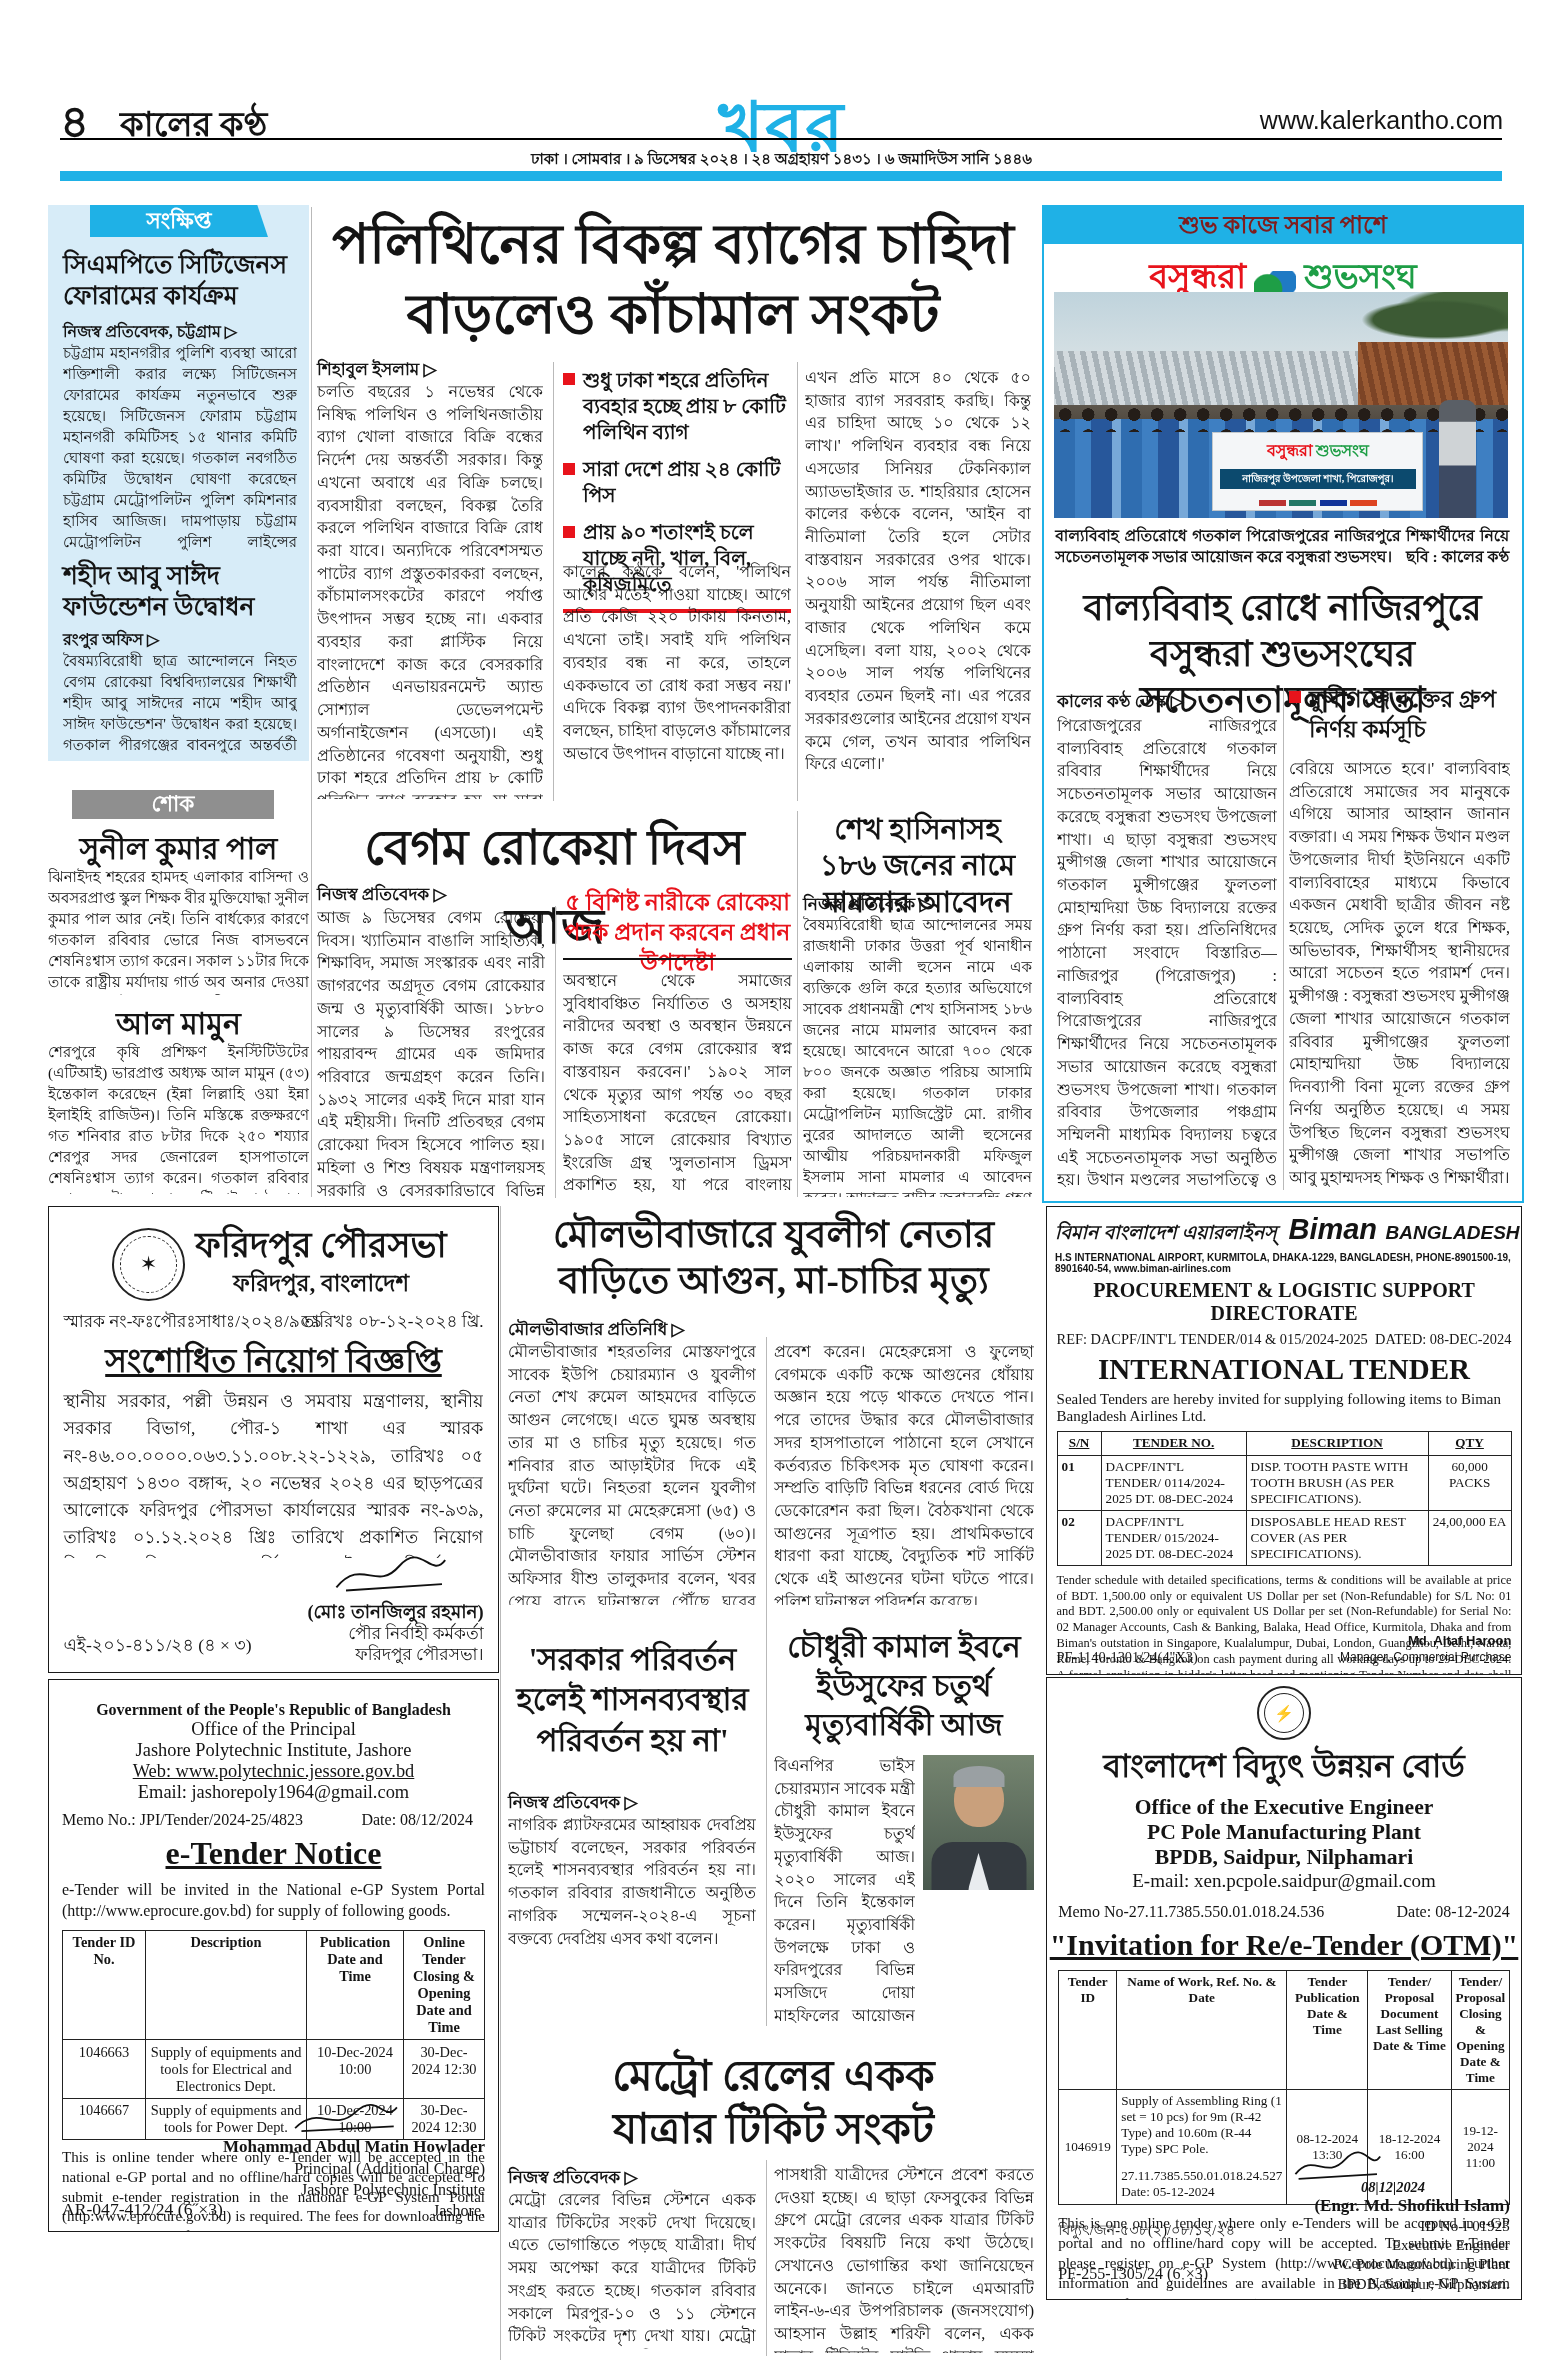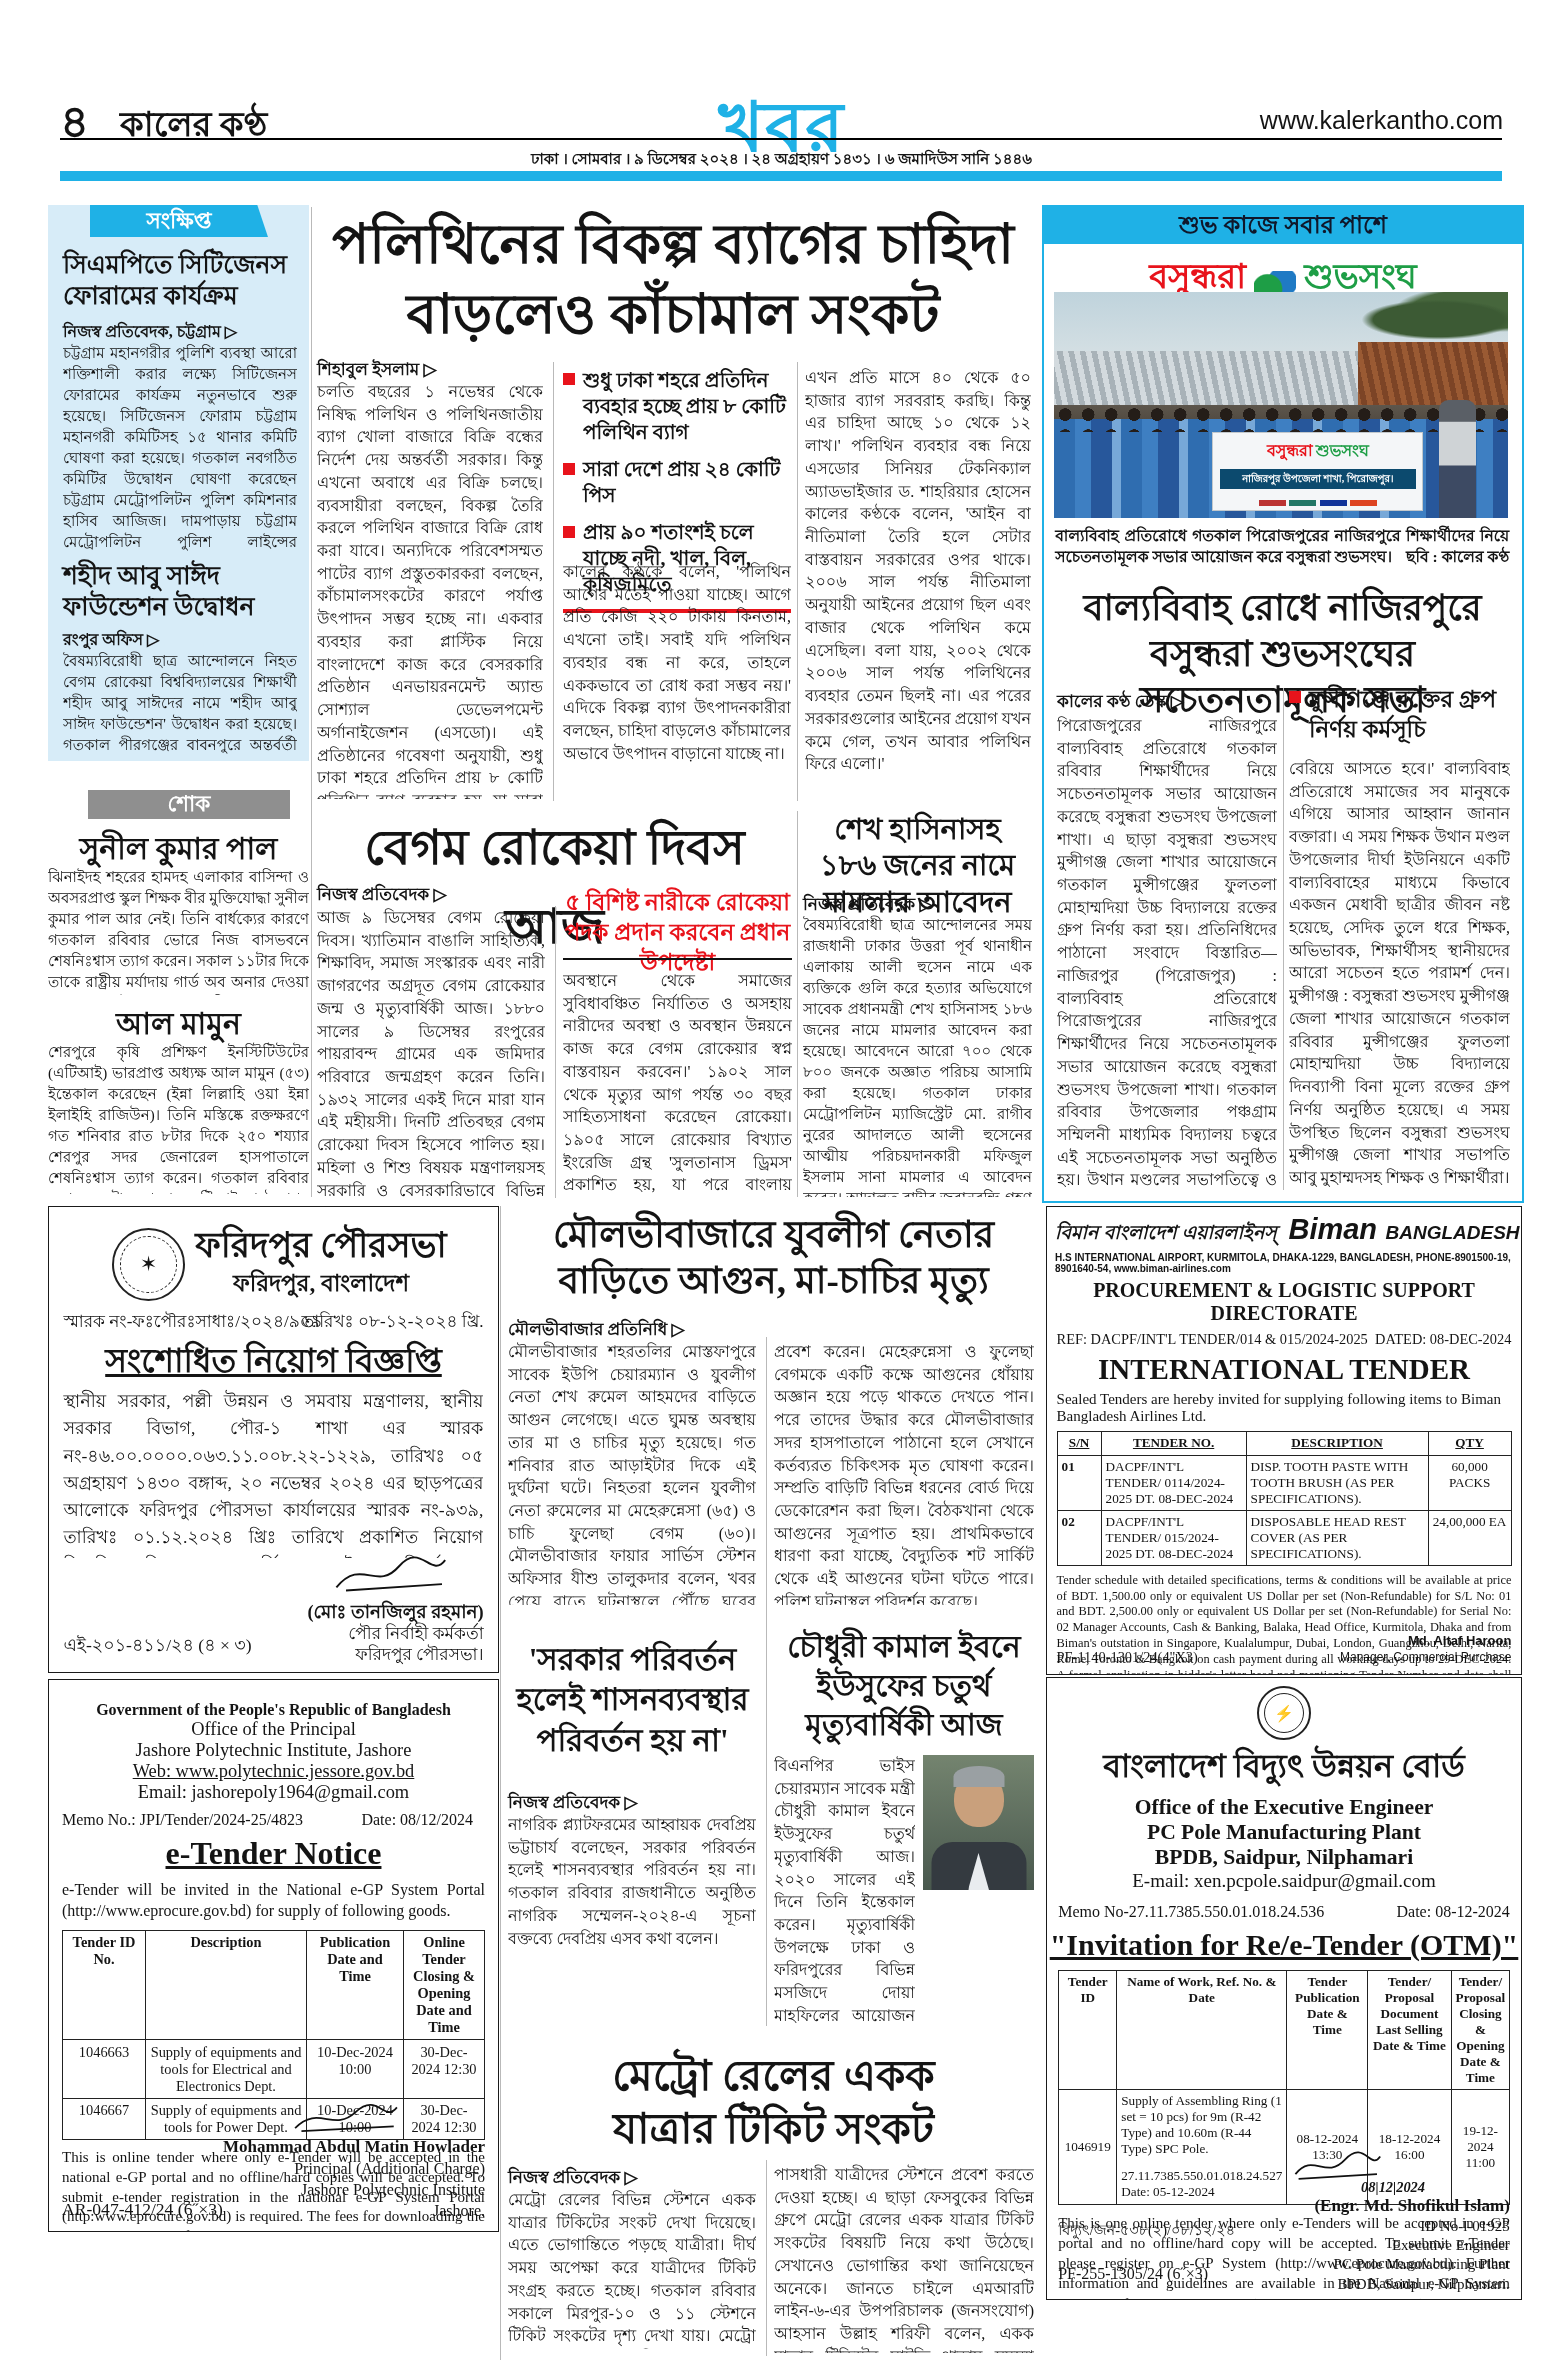--- a/index.html
+++ b/index.html
@@ -38,21 +38,21 @@
 
   <div class="abs" style="left:48px;top:205px;width:261px;height:556px;background:#d7ecf8"></div>
   <div class="abs c b" style="left:90px;top:205px;width:178px;height:32px;line-height:32px;background:#1fb1e6;color:#fff;font-size:21.6px;clip-path:polygon(0 0,94% 0,100% 100%,0 100%)">সংক্ষিপ্ত</div>
   <div class="abs b" style="left:63px;top:250px;width:234px;font-size:25px;line-height:1.22">সিএমপিতে সিটিজেনস ফোরামের কার্যক্রম</div>
   <div class="abs b" style="left:63px;top:319px;width:234px;font-size:16px">নিজস্ব প্রতিবেদক, চট্টগ্রাম ▷</div>
   <div class="abs body19" style="left:63px;top:343px;width:234px;height:210px">চট্টগ্রাম মহানগরীর পুলিশি ব্যবস্থা আরো শক্তিশালী করার লক্ষ্যে সিটিজেনস ফোরামের কার্যক্রম নতুনভাবে শুরু হয়েছে। সিটিজেনস ফোরাম চট্টগ্রাম মহানগরী কমিটিসহ ১৫ থানার কমিটি ঘোষণা করা হয়েছে। গতকাল নবগঠিত কমিটির উদ্বোধন ঘোষণা করেছেন চট্টগ্রাম মেট্রোপলিটন পুলিশ কমিশনার হাসিব আজিজ। দামপাড়ায় চট্টগ্রাম মেট্রোপলিটন পুলিশ লাইন্সের মাল্টিপারপাস শেডে আয়োজিত এক অনুষ্ঠানে এই উদ্বোধন ঘোষণা করেন তিনি। গঠিত কমিটিগুলোর ফোকাল পয়েন্ট হিসেবে দায়িত্ব পালন করবেন উপপুলিশ কমিশনার (ক্রাইম অ্যান্ড অপারেশনস) মো. রইছ উদ্দিন।</div>
   <div class="abs b" style="left:63px;top:561px;width:234px;font-size:25px;line-height:1.22">শহীদ আবু সাঈদ ফাউন্ডেশন উদ্বোধন</div>
   <div class="abs b" style="left:63px;top:627px;width:234px;font-size:16px">রংপুর অফিস ▷</div>
   <div class="abs body19" style="left:63px;top:651px;width:234px;height:104px">বৈষম্যবিরোধী ছাত্র আন্দোলনে নিহত বেগম রোকেয়া বিশ্ববিদ্যালয়ের শিক্ষার্থী শহীদ আবু সাঈদের নামে 'শহীদ আবু সাঈদ ফাউন্ডেশন' উদ্বোধন করা হয়েছে। গতকাল পীরগঞ্জের বাবনপুরে অন্তর্বর্তী সরকারের শিক্ষা মন্ত্রণালয়ের বিশেষ সহকারী প্রফেসর ড. এম আমিনুল ইসলাম এটি উদ্বোধন করেন। এর আগে প্রফেসর ড. এম আমিনুল ইসলাম শহীদ আবু সাঈদের কবর জিয়ারত এবং তার পরিবারের সদস্যদের সঙ্গে কুশল বিনিময় করেন।</div>
 
-  <div class="abs c b" style="left:88px;top:790px;width:202px;height:29px;line-height:29px;background:#8f8f8f;color:#fff;font-size:21.6px">শোক</div>
+  <div class="abs c b" style="left:72px;top:790px;width:202px;height:29px;line-height:29px;background:#8f8f8f;color:#fff;font-size:21.6px">শোক</div>
   <div class="abs c b" style="left:48px;top:825px;width:261px;font-size:30px">সুনীল কুমার পাল</div>
   <div class="abs body19" style="left:48px;top:867px;width:261px;height:128px">ঝিনাইদহ শহরের হামদহ এলাকার বাসিন্দা ও অবসরপ্রাপ্ত স্কুল শিক্ষক বীর মুক্তিযোদ্ধা সুনীল কুমার পাল আর নেই। তিনি বার্ধক্যের কারণে গতকাল রবিবার ভোরে নিজ বাসভবনে শেষনিঃশ্বাস ত্যাগ করেন। সকাল ১১টার দিকে তাকে রাষ্ট্রীয় মর্যাদায় গার্ড অব অনার দেওয়া হয়। পরে পৌর এলাকার মহিষাকুণ্ডু শ্মশানে শেষকৃত্য অনুষ্ঠিত হয়। ঝিনাইদহ প্রতিনিধি</div>
   <div class="abs c b" style="left:48px;top:1000px;width:261px;font-size:30px">আল মামুন</div>
   <div class="abs body19" style="left:48px;top:1042px;width:261px;height:152px">শেরপুরে কৃষি প্রশিক্ষণ ইনস্টিটিউটের (এটিআই) ভারপ্রাপ্ত অধ্যক্ষ আল মামুন (৫৩) ইন্তেকাল করেছেন (ইন্না লিল্লাহি ওয়া ইন্না ইলাইহি রাজিউন)। তিনি মস্তিষ্কে রক্তক্ষরণে গত শনিবার রাত ৮টার দিকে ২৫০ শয্যার শেরপুর সদর জেনারেল হাসপাতালে শেষনিঃশ্বাস ত্যাগ করেন। গতকাল রবিবার সকাল ১০টায় শেরপুর এটিআই মাঠে প্রথম এবং বিকেলে শ্রীবরদী উপজেলার ভায়াডাঙ্গায় দ্বিতীয় জানাজা শেষে মরদেহ পারিবারিক কবরস্থানে দাফন করা হয়। শেরপুর জেলা প্রতিনিধি</div>
 
   <div class="vline" style="left:311px;top:207px;height:990px"></div>
 
   <div class="abs c b" style="left:319px;top:210px;width:708px;font-size:55px;line-height:1.27">পলিথিনের বিকল্প ব্যাগের চাহিদা বাড়লেও কাঁচামাল সংকট</div>
   <div class="abs byline" style="left:317px;top:356px">শিহাবুল ইসলাম ▷</div>
   <div class="abs body20" style="left:317px;top:381px;width:226px;height:418px">চলতি বছরের ১ নভেম্বর থেকে নিষিদ্ধ পলিথিন ও পলিথিনজাতীয় ব্যাগ খোলা বাজারে বিক্রি বন্ধের নির্দেশ দেয় অন্তর্বর্তী সরকার। কিন্তু এখনো অবাধে এর বিক্রি চলছে। ব্যবসায়ীরা বলছেন, বিকল্প তৈরি করলে পলিথিন বাজারে বিক্রি রোধ করা যাবে। অন্যদিকে পরিবেশসম্মত পাটের ব্যাগ প্রস্তুতকারকরা বলছেন, কাঁচামালসংকটের কারণে পর্যাপ্ত উৎপাদন সম্ভব হচ্ছে না। একবার ব্যবহার করা প্লাস্টিক নিয়ে বাংলাদেশে কাজ করে বেসরকারি প্রতিষ্ঠান এনভায়রনমেন্ট অ্যান্ড সোশ্যাল ডেভেলপমেন্ট অর্গানাইজেশন (এসডো)। এই প্রতিষ্ঠানের গবেষণা অনুযায়ী, শুধু ঢাকা শহরে প্রতিদিন প্রায় ৮ কোটি পলিথিন ব্যাগ ব্যবহার হয়, যা সারা দেশে প্রায় ২৪ কোটি পিস। এর মধ্যে প্রায় ৯০ শতাংশই চলে যাচ্ছে নদী, খাল, বিল ও কৃষিজমিতে।</div>
@@ -84,21 +84,21 @@
   <div class="abs body20" style="left:317px;top:907px;width:228px;height:290px">আজ ৯ ডিসেম্বর বেগম রোকেয়া দিবস। খ্যাতিমান বাঙালি সাহিত্যিক, শিক্ষাবিদ, সমাজ সংস্কারক এবং নারী জাগরণের অগ্রদূত বেগম রোকেয়ার জন্ম ও মৃত্যুবার্ষিকী আজ। ১৮৮০ সালের ৯ ডিসেম্বর রংপুরের পায়রাবন্দ গ্রামের এক জমিদার পরিবারে জন্মগ্রহণ করেন তিনি। ১৯৩২ সালের একই দিনে মারা যান এই মহীয়সী। দিনটি প্রতিবছর বেগম রোকেয়া দিবস হিসেবে পালিত হয়। মহিলা ও শিশু বিষয়ক মন্ত্রণালয়সহ সরকারি ও বেসরকারিভাবে বিভিন্ন কর্মসূচির মাধ্যমে দিবসটি পালিত হচ্ছে আজ। প্রতিবারের মতো এবারও জাতীয় জীবনের বিভিন্ন ক্ষেত্রে অবদানের জন্য পাঁচ বিশিষ্ট নারীকে বেগম রোকেয়া পদক প্রদান করা হবে। সকালে রাজধানীর ওসমানী মিলনায়তনে প্রধান উপদেষ্টা ড. ইউনূস প্রধান অতিথি হিসেবে উপস্থিত থেকে পদক প্রদান করবেন। দিবস ও পদক প্রদান উপলক্ষে গতকাল রবিবার দেওয়া এক বাণীতে প্রধান উপদেষ্টা বলেন, 'আমি আশা করি, বেগম রোকেয়ার মতো নারীরা নিজ নিজ</div>
   <div class="abs body20" style="left:563px;top:970px;width:229px;height:228px">অবস্থানে থেকে সমাজের সুবিধাবঞ্চিত নির্যাতিত ও অসহায় নারীদের অবস্থা ও অবস্থান উন্নয়নে কাজ করে বেগম রোকেয়ার স্বপ্ন বাস্তবায়ন করবেন।' ১৯০২ সাল থেকে মৃত্যুর আগ পর্যন্ত ৩০ বছর সাহিত্যসাধনা করেছেন রোকেয়া। ১৯০৫ সালে রোকেয়ার বিখ্যাত ইংরেজি গ্রন্থ 'সুলতানাস ড্রিমস' প্রকাশিত হয়, যা পরে বাংলায় 'সুলতানার স্বপ্ন' নামেও প্রকাশিত হয়। বইটিকে বিশ্বের নারী জাগরণমূলক সাহিত্যকর্মের একটি উল্লেখযোগ্য ও উজ্জ্বল দৃষ্টান্ত বিবেচনা করা হয়। গ্রন্থটি সম্প্রতি জাতিসংঘের শিক্ষা, বিজ্ঞান ও সংস্কৃতি বিষয়ক সংস্থা ইউনেসকোর 'ওয়ার্ল্ড মেমোরি'র তালিকায়ও স্থান পেয়েছে। বেগম রোকেয়া ২০০৪ সালে বিবিসি বাংলার করা জরিপে সর্বকালের সর্বশ্রেষ্ঠ বাঙালির তালিকায় ষষ্ঠ স্থান অর্জন করেন। তার অন্যান্য উল্লেখযোগ্য রচনা হলো মতিচূর, পদ্মরাগ, অবরোধবাসিনী ইত্যাদি।</div>
   <div class="vline" style="left:555px;top:906px;height:292px"></div>
 
   <div class="vline" style="left:797px;top:811px;height:386px"></div>
   <div class="abs c b" style="left:803px;top:811px;width:229px;font-size:29px;line-height:1.25">শেখ হাসিনাসহ ১৮৬ জনের নামে মামলার আবেদন</div>
   <div class="abs byline" style="left:803px;top:891px">নিজস্ব প্রতিবেদক ▷</div>
   <div class="abs body19" style="left:803px;top:915px;width:229px;height:282px">বৈষম্যবিরোধী ছাত্র আন্দোলনের সময় রাজধানী ঢাকার উত্তরা পূর্ব থানাধীন এলাকায় আলী হুসেন নামে এক ব্যক্তিকে গুলি করে হত্যার অভিযোগে সাবেক প্রধানমন্ত্রী শেখ হাসিনাসহ ১৮৬ জনের নামে মামলার আবেদন করা হয়েছে। আবেদনে আরো ৭০০ থেকে ৮০০ জনকে অজ্ঞাত পরিচয় আসামি করা হয়েছে। গতকাল ঢাকার মেট্রোপলিটন ম্যাজিস্ট্রেট মো. রাগীব নুরের আদালতে আলী হুসেনের আত্মীয় পরিচয়দানকারী মফিজুল ইসলাম সানা মামলার এ আবেদন করেন। আদালত বাদীর জবানবন্দি গ্রহণ করে এ ঘটনায় কোনো মামলা হয়েছে কি না বা কোনো তদন্ত চলছে কি না তা ২০ কর্মদিবসের মধ্যে উত্তরা পূর্ব থানা পুলিশকে জানাতে নির্দেশ দিয়েছেন। বাদীপক্ষের আইনজীবী জাকির হোসেন এ তথ্য জানিয়েছেন। অন্য আসামিদের মধ্যে রয়েছেন সাবেক মন্ত্রী ওবায়দুল কাদের, আসাদুজ্জামান খান কামাল, আনিসুল হক, মোহাম্মদ আলী আরাফাত, সাবেক মেয়র আতিকুল ইসলাম, সাবেক সংসদ সদস্য খসরু চৌধুরী প্রমুখ।</div>
 
   <div class="abs" style="left:1042px;top:205px;width:478px;height:994px;border:2.4px solid #1fb1e6">
-    <div class="c b" style="height:37px;line-height:37px;background:#1fb1e6;color:#0f172a;font-size:24px">শুভ কাজে সবার পাশে</div>
+    <div class="c b" style="height:37px;line-height:37px;background:#1fb1e6;color:#7f1d1d;font-size:24px">শুভ কাজে সবার পাশে</div>
     <div class="c" style="margin-top:6.4px">
       <span class="b" style="color:#e8131b;font-size:34px">বসুন্ধরা</span>
       <span style="display:inline-block;width:42px;height:29px;vertical-align:middle;margin:0 4.8px;background:radial-gradient(circle at 32% 62%,#1e9e46 0 42%,transparent 46%),radial-gradient(circle at 68% 38%,#1f7ac4 0 42%,transparent 46%)"></span>
       <span class="b" style="color:#1e9e46;font-size:34px">শুভসংঘ</span>
     </div>
 
     <div style="position:absolute;left:9.6px;top:85px;width:454px;height:226px;overflow:hidden">
       <div style="position:absolute;inset:0;background:linear-gradient(180deg,#bfd3dc 0%,#d9e2e5 34%,#c6cdd1 40%)"></div>
       <div style="position:absolute;left:55%;top:0;width:45%;height:28%;background:radial-gradient(ellipse at 66% 44%,#3c5a34 0 34%,transparent 40%),radial-gradient(ellipse at 92% 26%,#46663c 0 30%,transparent 36%)"></div>
       <div style="position:absolute;left:0;top:26%;width:70%;height:30%;background:repeating-linear-gradient(78deg,#d3dade 0 5.6px,#a8b2b8 5.6px 11.2px)"></div>

